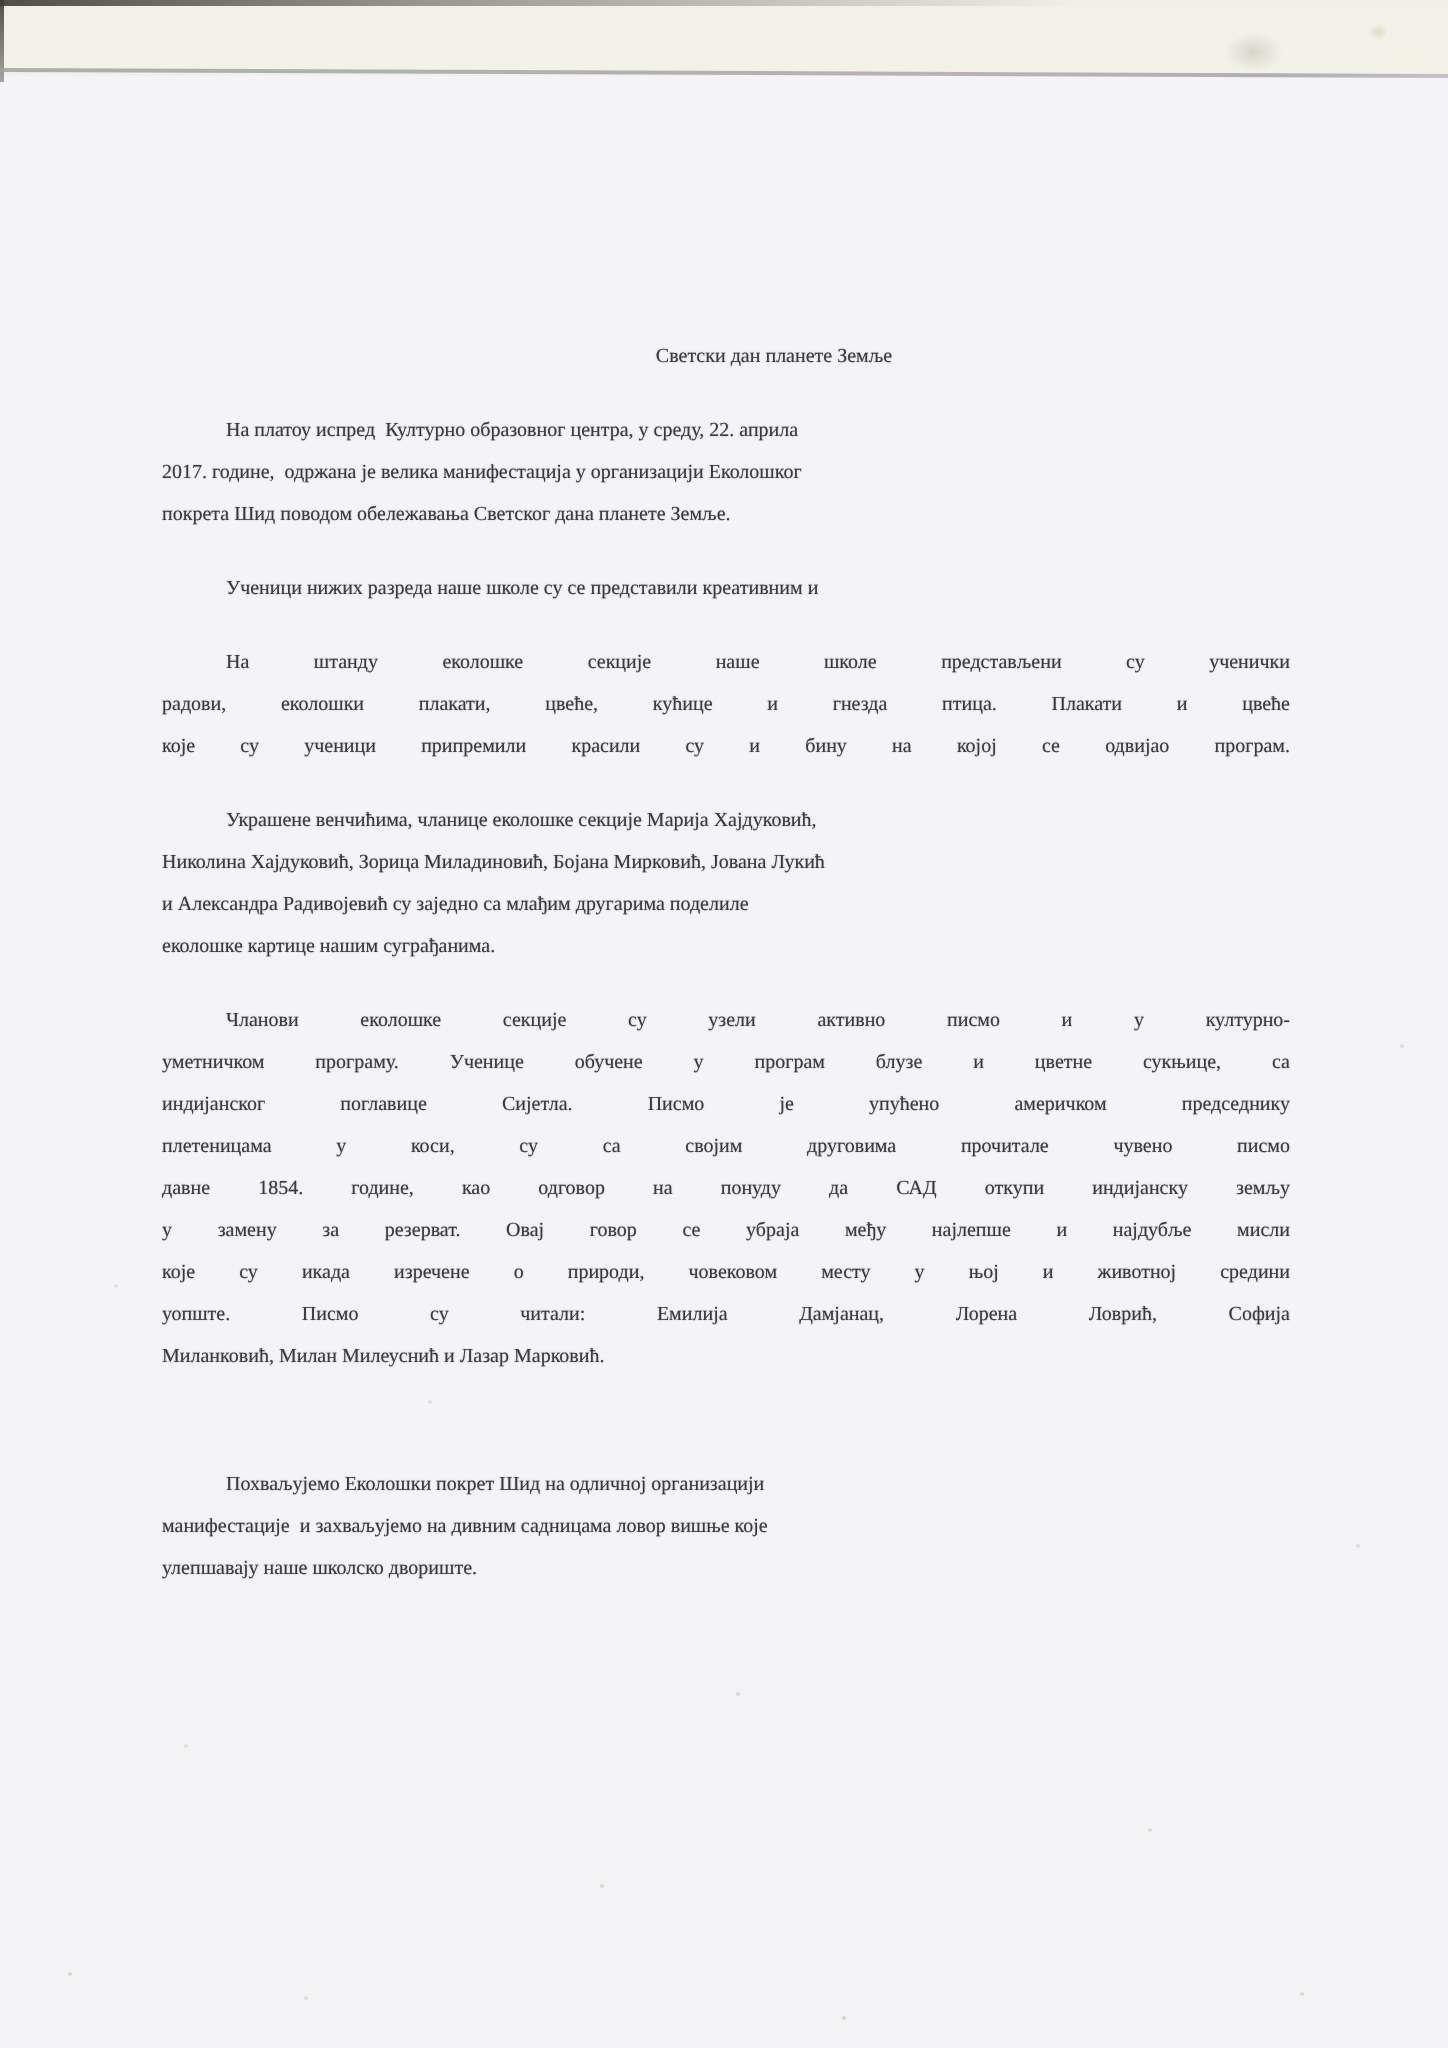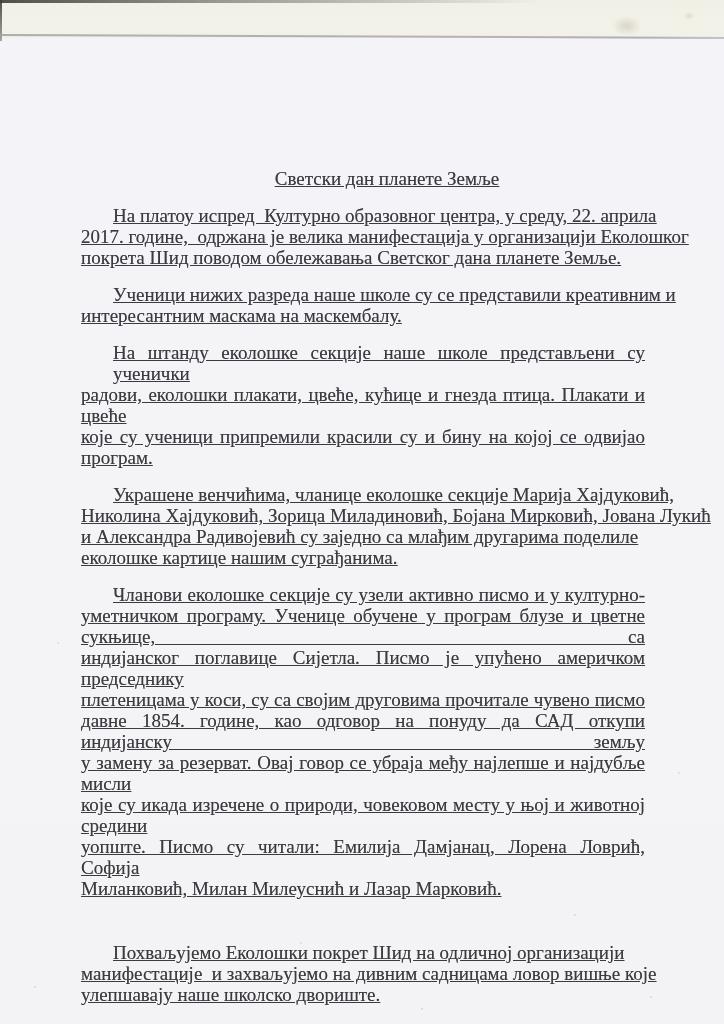--- a/index.html
+++ b/index.html
@@ -50,23 +50,22 @@
     position: absolute; left: 0; top: 0; width: 2px; height: 2px; border-radius: 50%;
     background: transparent;
     box-shadow:
       34px 986px 0 #d6d6d0, 152px 998px 0 #dcdcd6, 300px 942px 0 #d9d9d3,
       421px 1008px 0 #d4d4ce, 650px 996px 0 #d8d8d2, 92px 872px 0 #dededa,
       574px 914px 0 #dadad4, 678px 772px 0 #dddcd8, 57px 642px 0 #dedee0,
       700px 522px 0 #dcdcde, 368px 846px 0 #d9d9d5, 214px 700px 0 #e0e0de;
   }
   .text-block {
     position: absolute; left: 81px; top: 168px; width: 564px;
-    font-size: 19px; line-height: 21px;
+    font-size: 10px; line-height: 21px;
     text-shadow: 0 0 0.6px rgba(58,58,66,0.55);
-    text-decoration: underline;
   }
   .title {
     text-align: center;
     margin: 0 0 12px 48px;
     white-space: pre;
   }
   .para { margin: 16px 0 14px 0; }
   .para.extra-gap { margin-top: 43px; }
   .line { display: block; white-space: pre; }
   .line.just {
@@ -91,21 +90,20 @@
   <div class="text-block">
     <div class="title">Светски дан планете Земље</div>
     <div class="body-text">
         <div class="para">
           <div class="line first">На платоу испред  Културно образовног центра, у среду, 22. априла</div>
           <div class="line">2017. године,  одржана је велика манифестација у организацији Еколошког</div>
           <div class="line">покрета Шид поводом обележавања Светског дана планете Земље.</div>
         </div>
         <div class="para">
           <div class="line first">Ученици нижих разреда наше школе су се представили креативним и</div>
-          <div class="line">интересантним маскама на маскембалу.</div>
         </div>
         <div class="para">
           <div class="line just first">На штанду еколошке секције наше школе представљени су ученички</div>
           <div class="line just">радови, еколошки плакати, цвеће, кућице и гнезда птица. Плакати и цвеће</div>
           <div class="line just">које су ученици припремили красили су и бину на којој се одвијао програм.</div>
         </div>
         <div class="para">
           <div class="line first">Украшене венчићима, чланице еколошке секције Марија Хајдуковић,</div>
           <div class="line">Николина Хајдуковић, Зорица Миладиновић, Бојана Мирковић, Јована Лукић</div>
           <div class="line">и Александра Радивојевић су заједно са млађим другарима поделиле</div>

